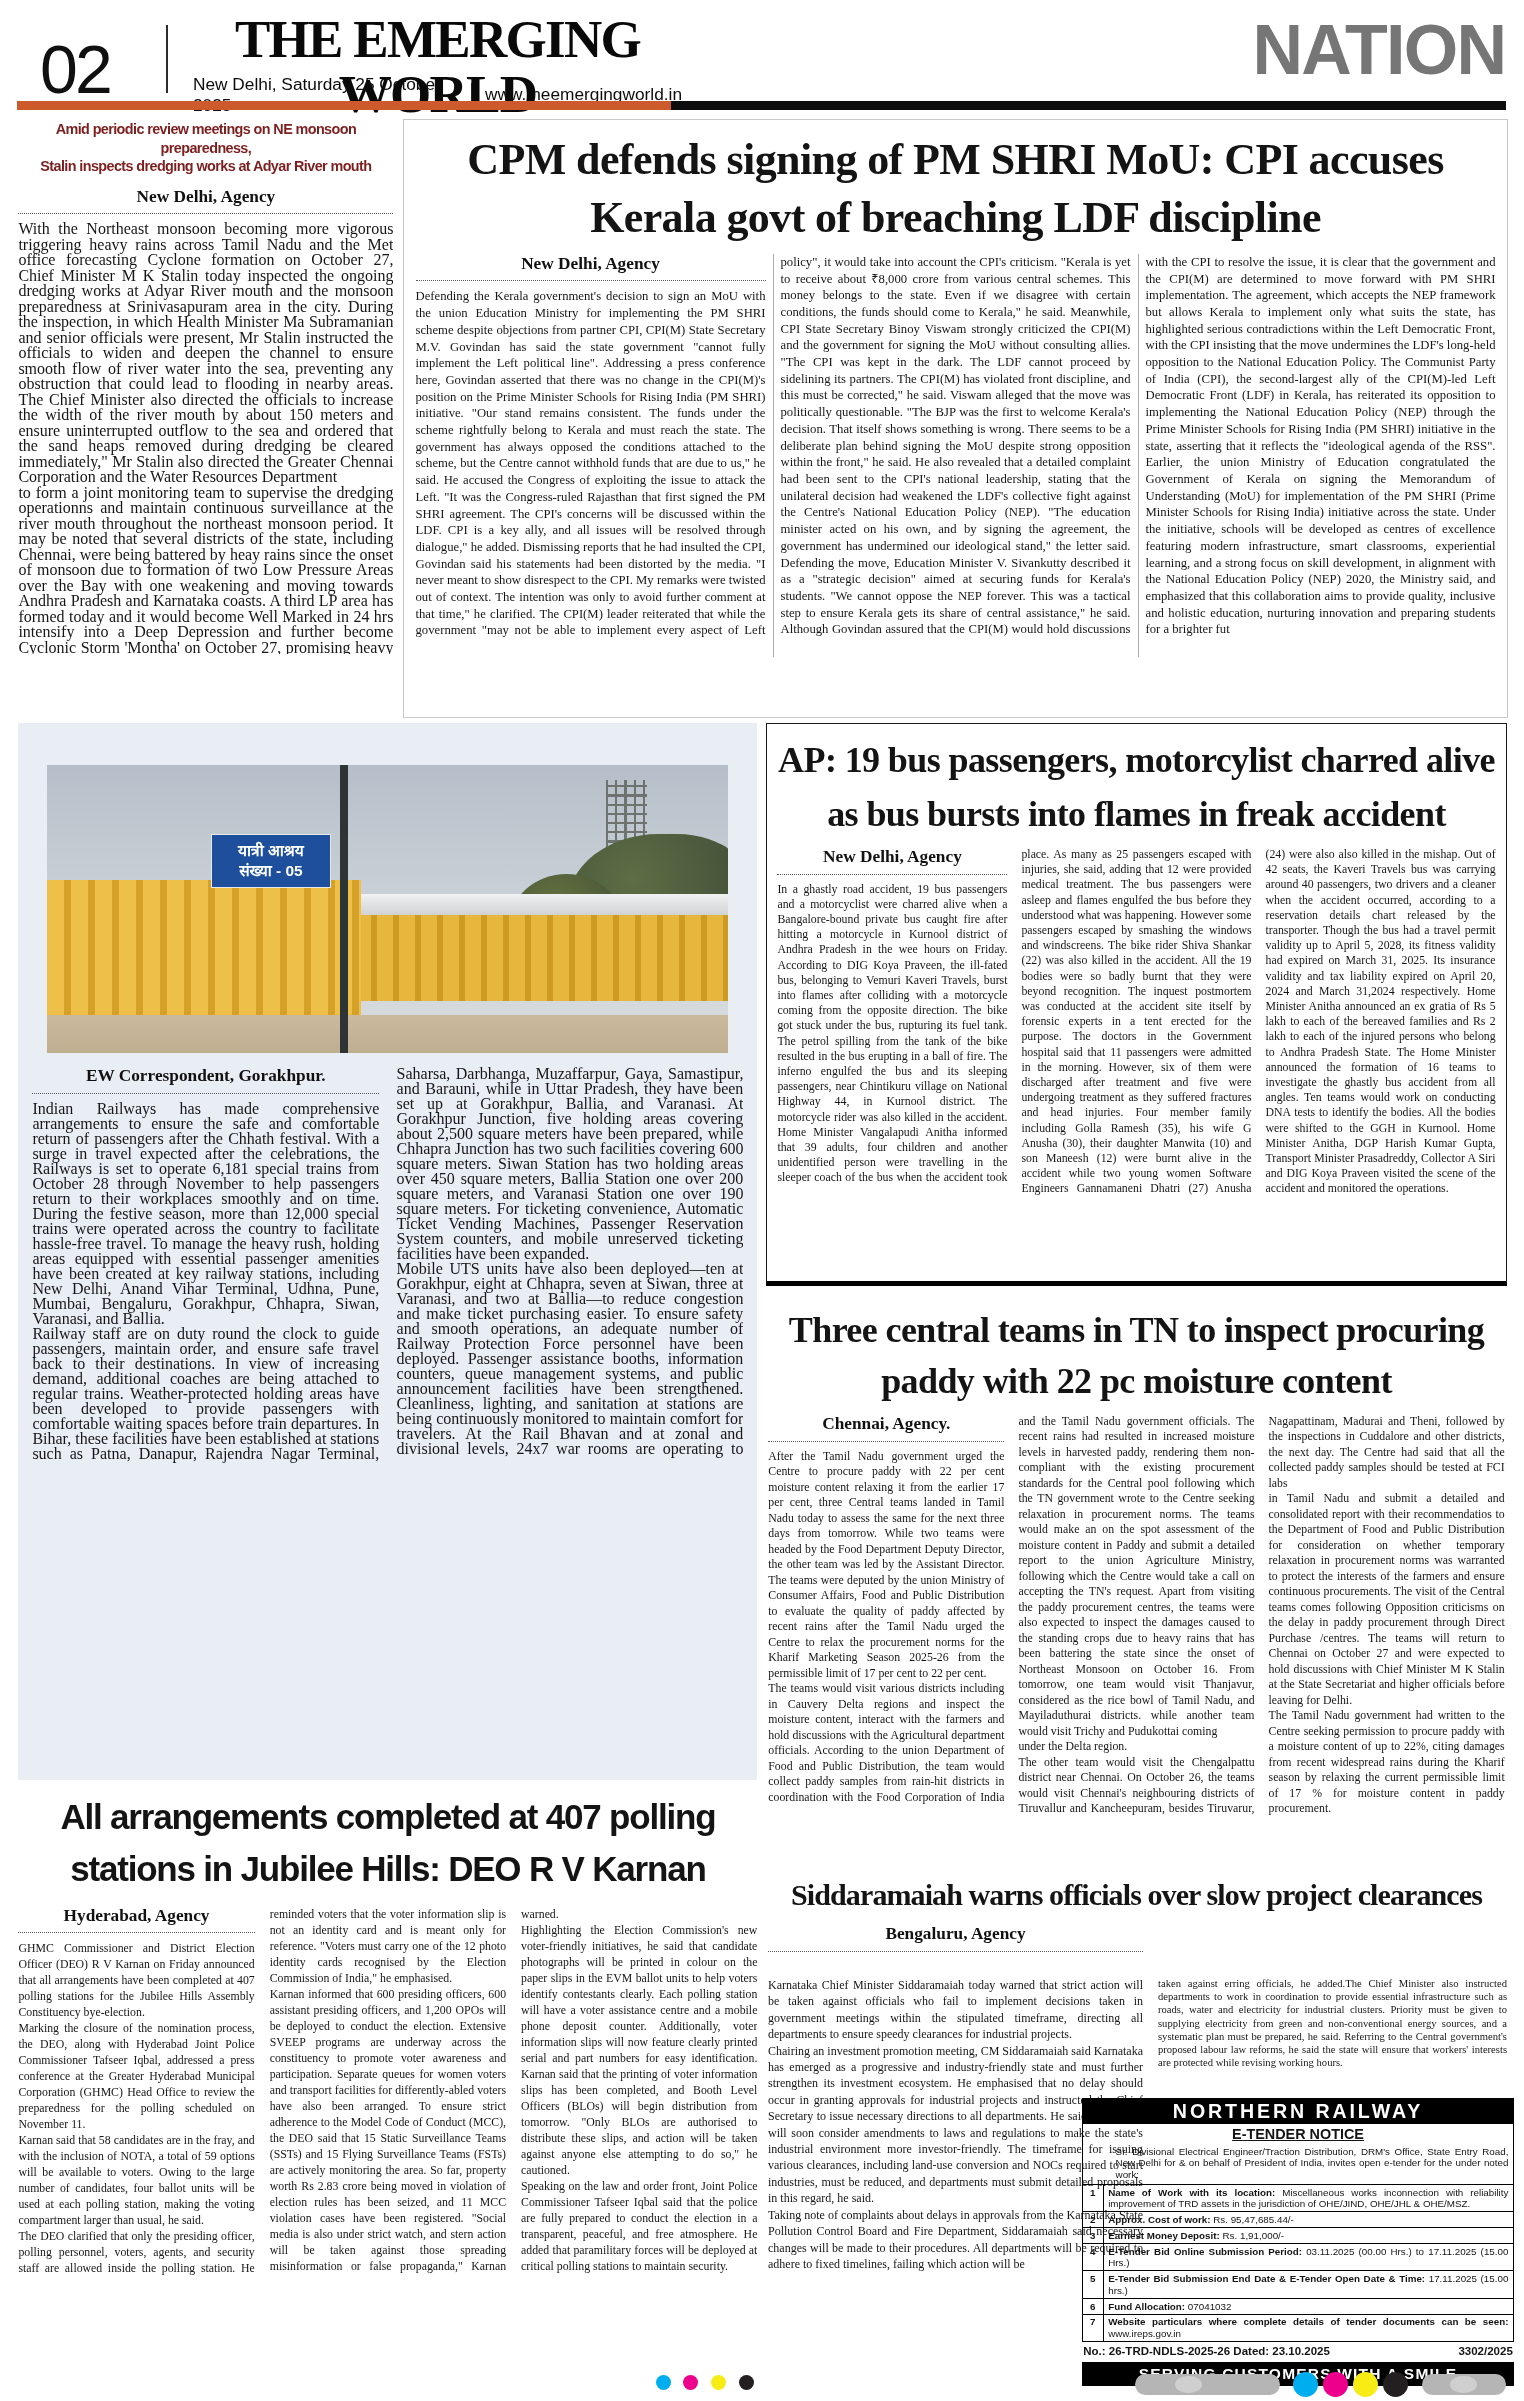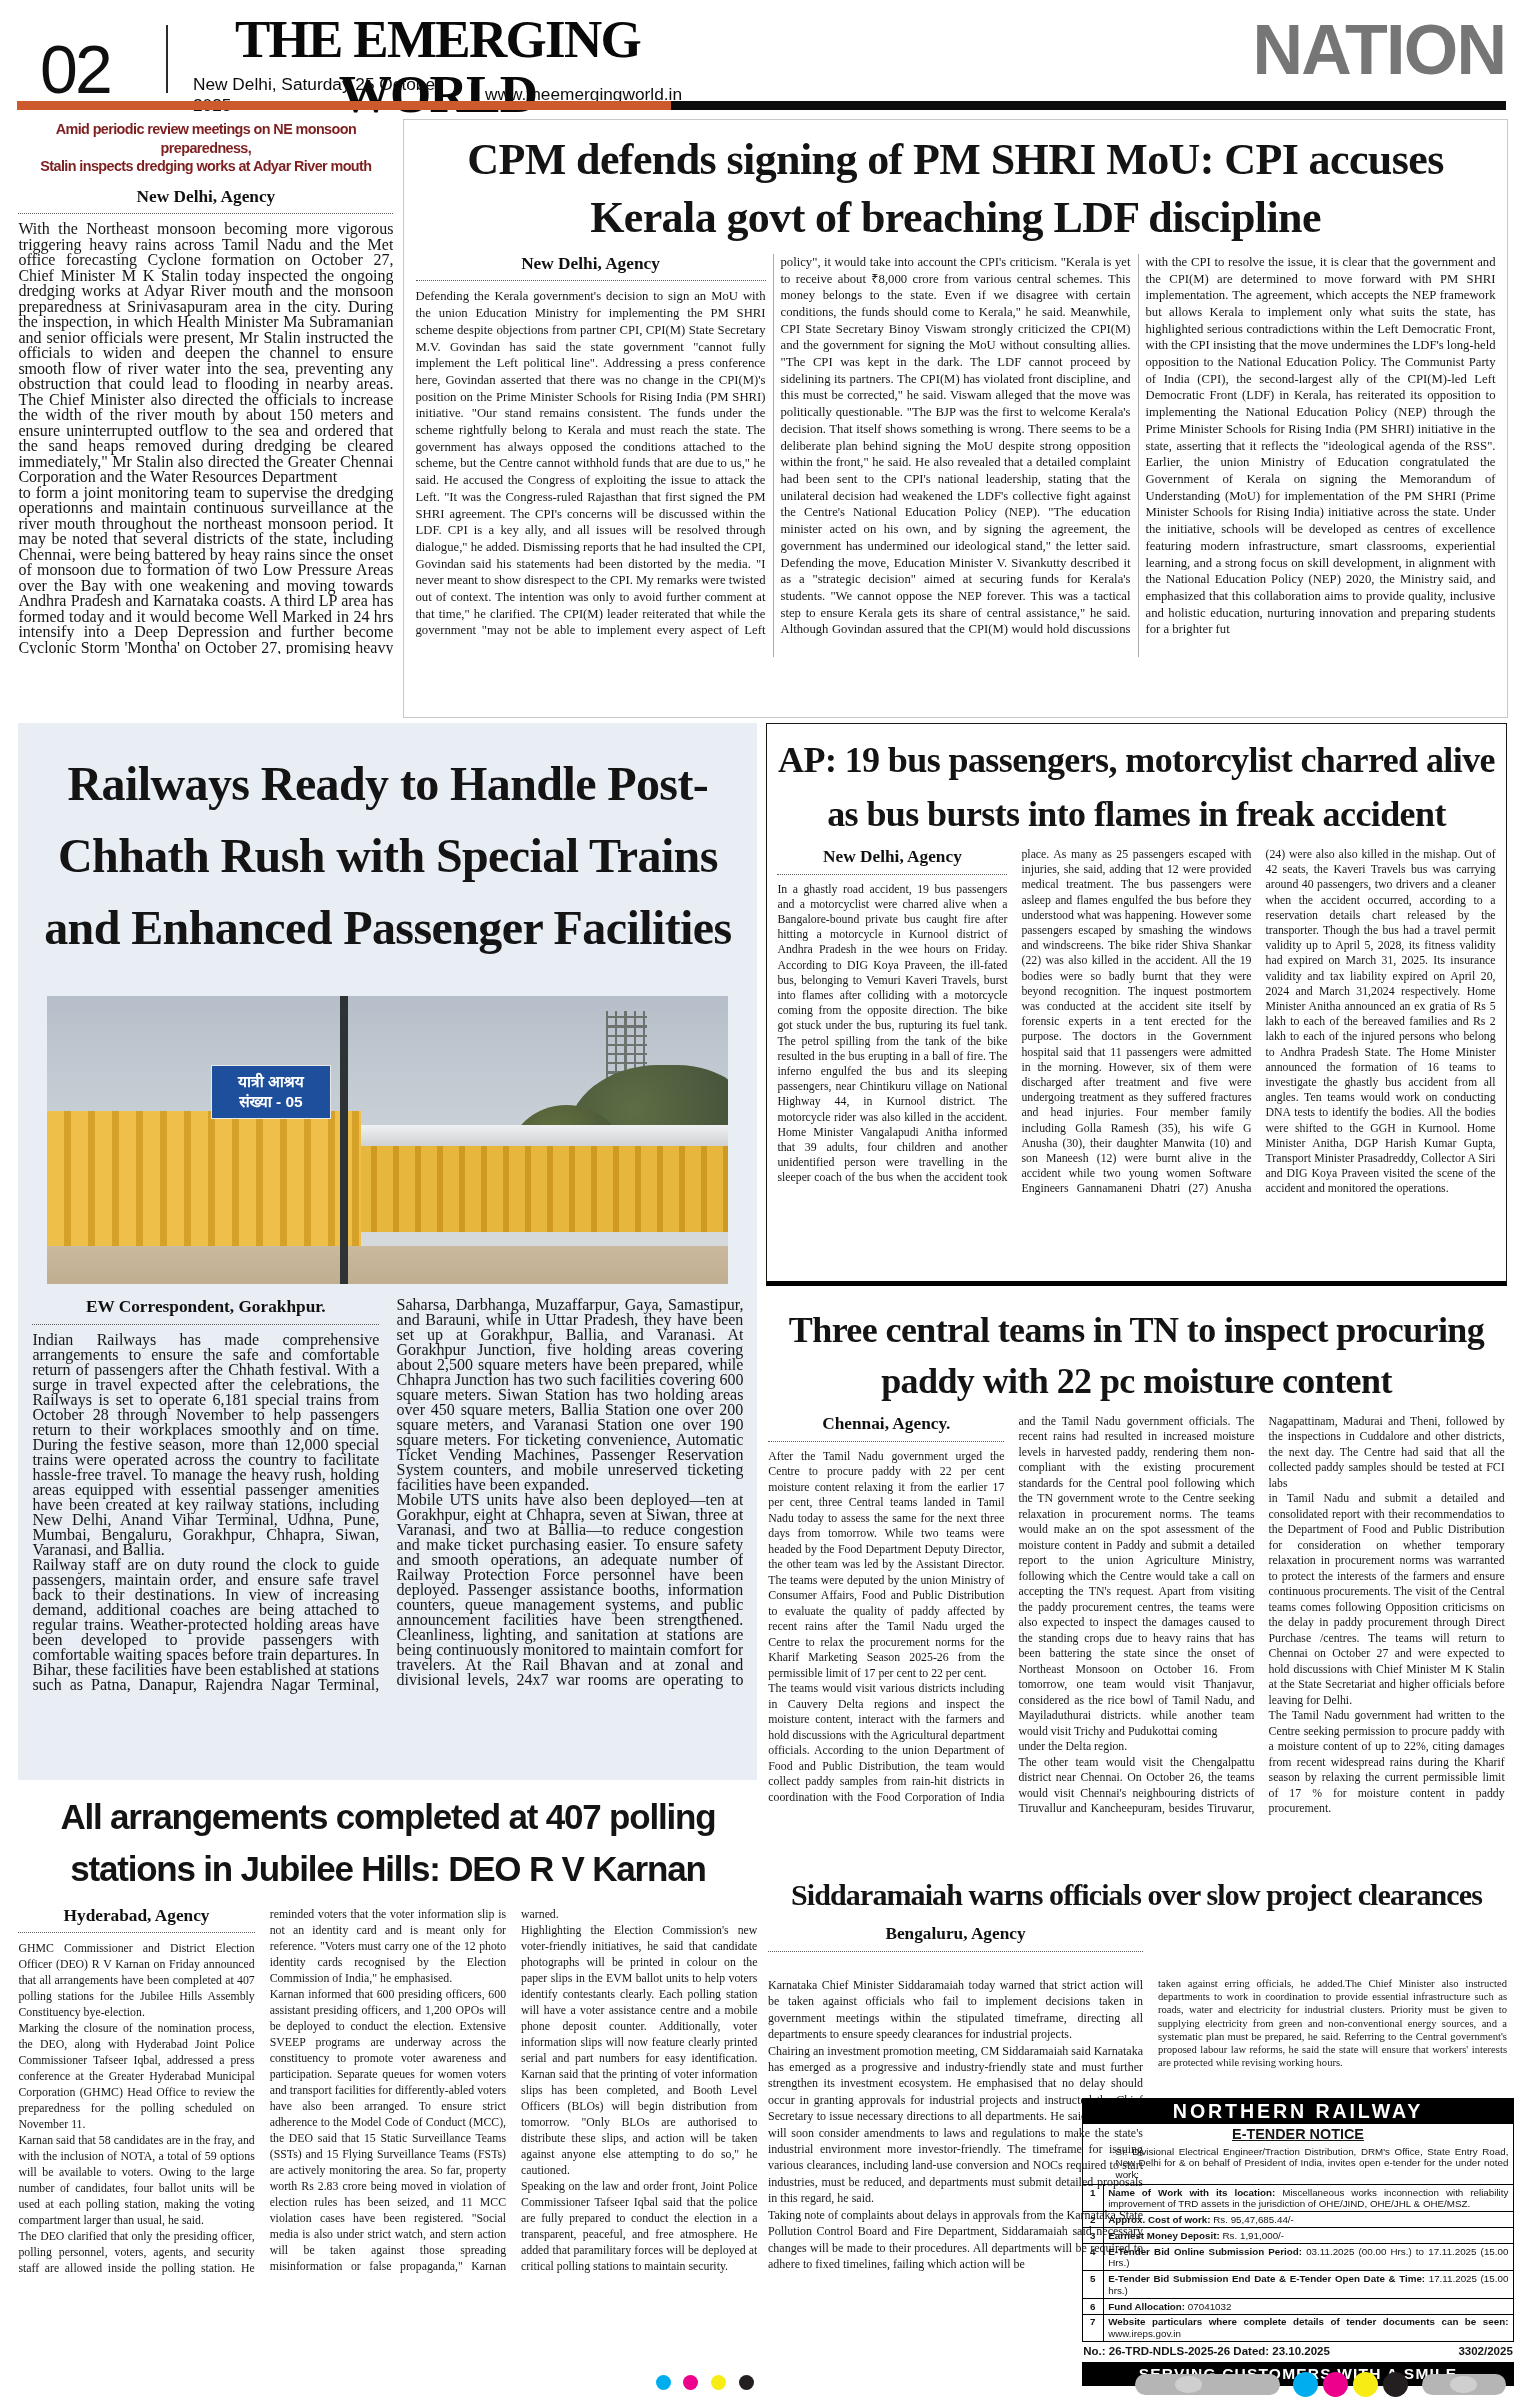--- a/index.html
+++ b/index.html
@@ -149,23 +149,20 @@
     <h1>CPM defends signing of PM SHRI MoU: CPI accuses
 Kerala govt of breaching LDF discipline</h1>
     <div class="cpm-cols">
       <div class="byline">New Delhi, Agency</div>
       <div class="dotrule"></div>
       <div class="body-text">Defending the Kerala government's decision to sign an MoU with the union Education Ministry for implementing the PM SHRI scheme despite objections from partner CPI, CPI(M) State Secretary M.V. Govindan has said the state government "cannot fully implement the Left political line". Addressing a press conference here, Govindan asserted that there was no change in the CPI(M)'s position on the Prime Minister Schools for Rising India (PM SHRI) initiative. "Our stand remains consistent. The funds under the scheme rightfully belong to Kerala and must reach the state. The government has always opposed the conditions attached to the scheme, but the Centre cannot withhold funds that are due to us," he said. He accused the Congress of exploiting the issue to attack the Left. "It was the Congress-ruled Rajasthan that first signed the PM SHRI agreement. The CPI's concerns will be discussed within the LDF. CPI is a key ally, and all issues will be resolved through dialogue," he added. Dismissing reports that he had insulted the CPI, Govindan said his statements had been distorted by the media. "I never meant to show disrespect to the CPI. My remarks were twisted out of context. The intention was only to avoid further comment at that time," he clarified. The CPI(M) leader reiterated that while the government "may not be able to implement every aspect of Left policy", it would take into account the CPI's criticism. "Kerala is yet to receive about ₹8,000 crore from various central schemes. This money belongs to the state. Even if we disagree with certain conditions, the funds should come to Kerala," he said. Meanwhile, CPI State Secretary Binoy Viswam strongly criticized the CPI(M) and the government for signing the MoU without consulting allies. "The CPI was kept in the dark. The LDF cannot proceed by sidelining its partners. The CPI(M) has violated front discipline, and this must be corrected," he said. Viswam alleged that the move was politically questionable. "The BJP was the first to welcome Kerala's decision. That itself shows something is wrong. There seems to be a deliberate plan behind signing the MoU despite strong opposition within the front," he said. He also revealed that a detailed complaint had been sent to the CPI's national leadership, stating that the unilateral decision had weakened the LDF's collective fight against the Centre's National Education Policy (NEP). "The education minister acted on his own, and by signing the agreement, the government has undermined our ideological stand," the letter said. Defending the move, Education Minister V. Sivankutty described it as a "strategic decision" aimed at securing funds for Kerala's students. "We cannot oppose the NEP forever. This was a tactical step to ensure Kerala gets its share of central assistance," he said. Although Govindan assured that the CPI(M) would hold discussions with the CPI to resolve the issue, it is clear that the government and the CPI(M) are determined to move forward with PM SHRI implementation. The agreement, which accepts the NEP framework but allows Kerala to implement only what suits the state, has highlighted serious contradictions within the Left Democratic Front, with the CPI insisting that the move undermines the LDF's long-held opposition to the National Education Policy. The Communist Party of India (CPI), the second-largest ally of the CPI(M)-led Left Democratic Front (LDF) in Kerala, has reiterated its opposition to implementing the National Education Policy (NEP) through the Prime Minister Schools for Rising India (PM SHRI) initiative in the state, asserting that it reflects the "ideological agenda of the RSS". Earlier, the union Ministry of Education congratulated the Government of Kerala on signing the Memorandum of Understanding (MoU) for implementation of the PM SHRI (Prime Minister Schools for Rising India) initiative across the state. Under the initiative, schools will be developed as centres of excellence featuring modern infrastructure, smart classrooms, experiential learning, and a strong focus on skill development, in alignment with the National Education Policy (NEP) 2020, the Ministry said, and emphasized that this collaboration aims to provide quality, inclusive and holistic education, nurturing innovation and preparing students for a brighter fut</div>
     </div>
   </section>
 
   <section class="railways">
-    <h1>Railways Ready to Handle Post-
-Chhath Rush with Special Trains
-and Enhanced Passenger Facilities</h1>
     <div class="photo">
       <div class="ph-tower"></div>
       <div class="ph-trees"></div>
       <div class="ph-trees2"></div>
       <div class="ph-roof"></div>
       <div class="ph-canopy"></div>
       <div class="ph-curtain"></div>
       <div class="ph-platform"></div>
       <div class="ph-pole"></div>
       <div class="ph-sign">यात्री आश्रय

